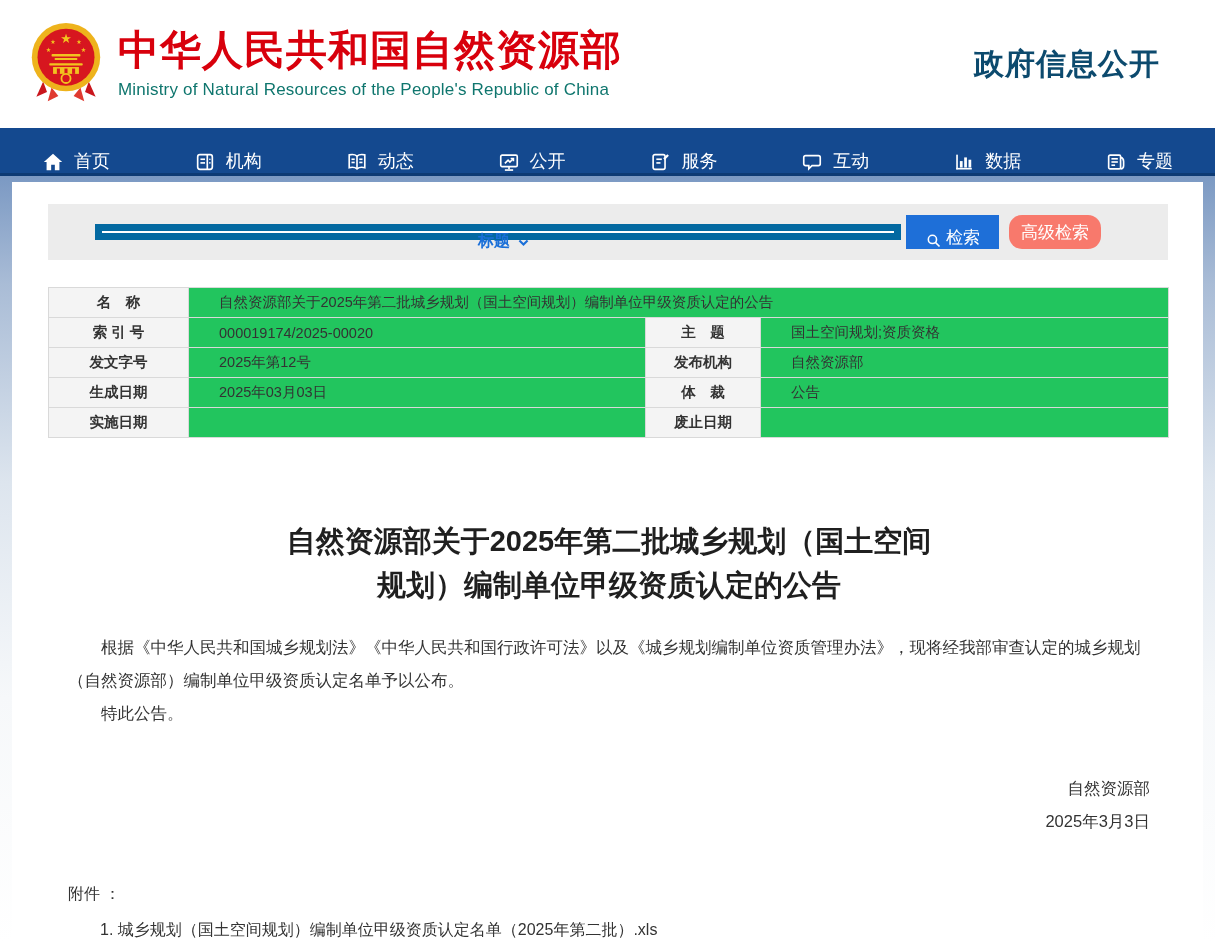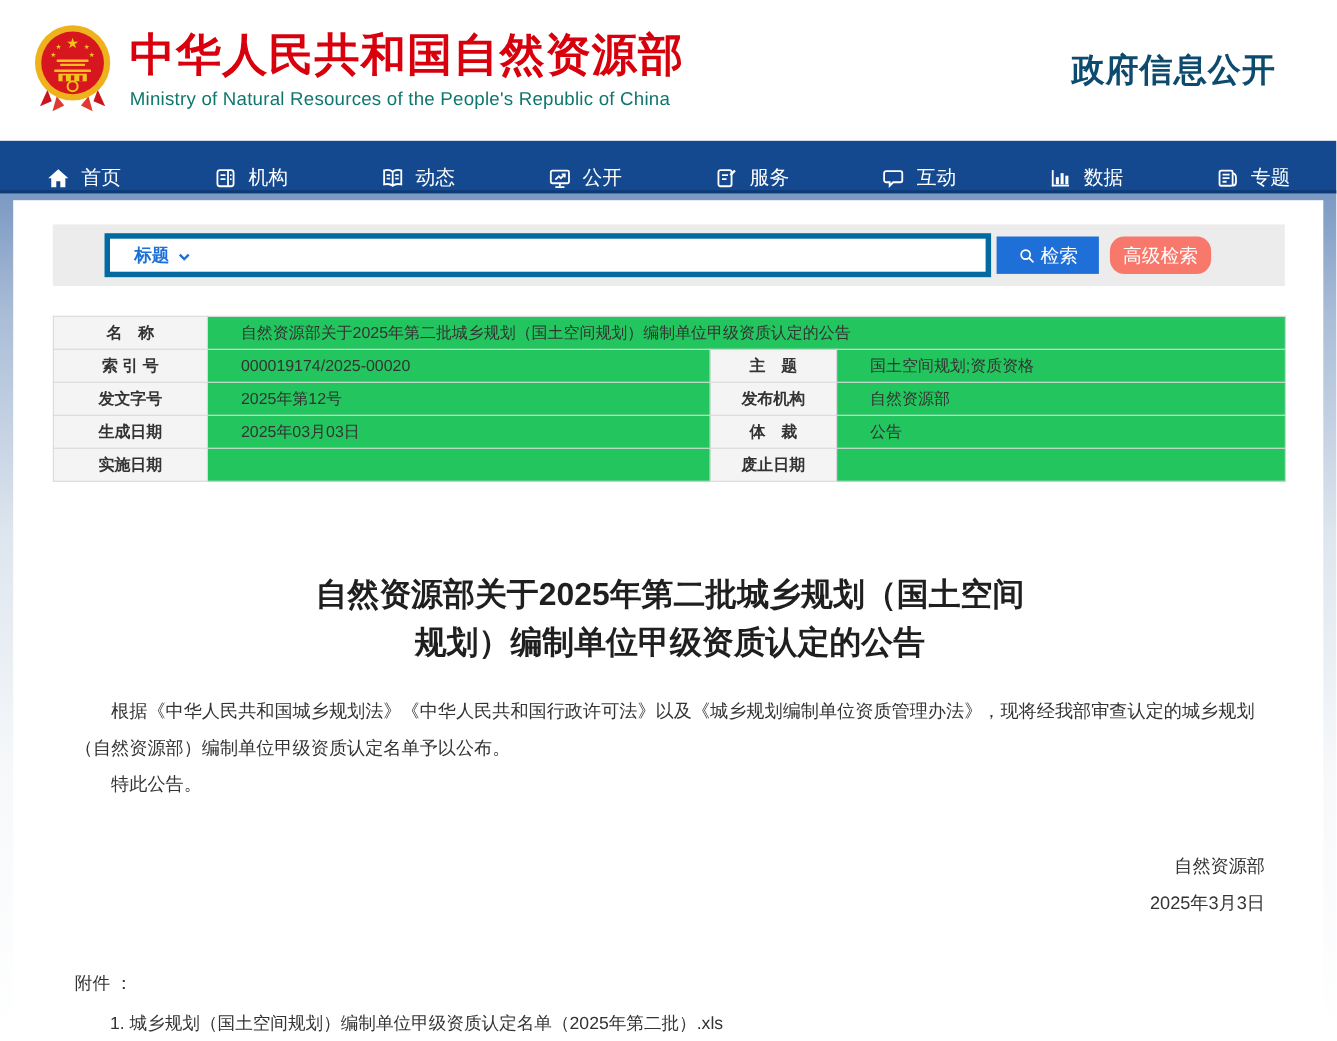--- a/index.html
+++ b/index.html
@@ -22,28 +22,28 @@
   .nav-item svg { width:100%; height:100%; }
 
   
   .main { position:relative; height:767px;
     background:linear-gradient(180deg,#7b99c3 0%,#a9bcd6 14%,#dde5ee 40%,#f6f8fa 68%,#ffffff 100%); }
   .content-box { position:absolute; top:6px; left:12px; width:1191px; height:761px; background:#fff; }
   .box-inner { padding:22px 35px 0 36px; }
 
   
   .search-strip { width:1120px; height:56px; background:#ececec; display:flex; align-items:center; padding-left:47px; }
-  .search-box { width:806px; height:40px; background:#fff; border:5px solid #0369a1;
-    display:flex; align-items:center; padding:0 10px 0 22px; }
+  .search-box { width:806px; height:16px; background:#fff; border:7px solid #0369a1;
+    display:flex; align-items:center; padding:0 10px 0 22px;flex-direction:column; }
   .field-selector { display:flex; align-items:center; gap:7px; color:#1a6fd8; font-size:16px; font-weight:bold; cursor:pointer; flex:none; }
   .field-selector .chev { width:13px; height:13px; display:inline-flex; margin-top:2px; }
   .search-input { flex:1; border:none; outline:none; height:28px; margin-left:10px; font-size:15px; background:transparent; }
   .btn { height:34px; border:none; color:#fff; font-size:17px; cursor:pointer;
     display:flex; align-items:center; justify-content:center; font-family:inherit; }
-  .btn-search { width:93px; margin-left:5px; background:#1e6fd8; gap:4px; }
+  .btn-search { width:93px; margin-left:5px; background:#1e6fd8; gap:4px;align-items:flex-end; }
   .btn-search .mag { width:17px; height:17px; display:inline-flex; }
   .btn-advanced { width:92px; margin-left:10px; background:#f8796c;border-radius:13px; }
 
   
   .meta-table { width:1120px; margin-top:27px; border-collapse:collapse; table-layout:fixed; }
   .meta-table td { border:1px solid #d9d9d9; height:30px; font-size:14.5px; color:#333; }
   .meta-table td.lbl { background:#f4f4f4; font-weight:bold; text-align:center; color:#333; }
   .meta-table td.val { padding-left:30px; background:#22c55e; }
 
   

